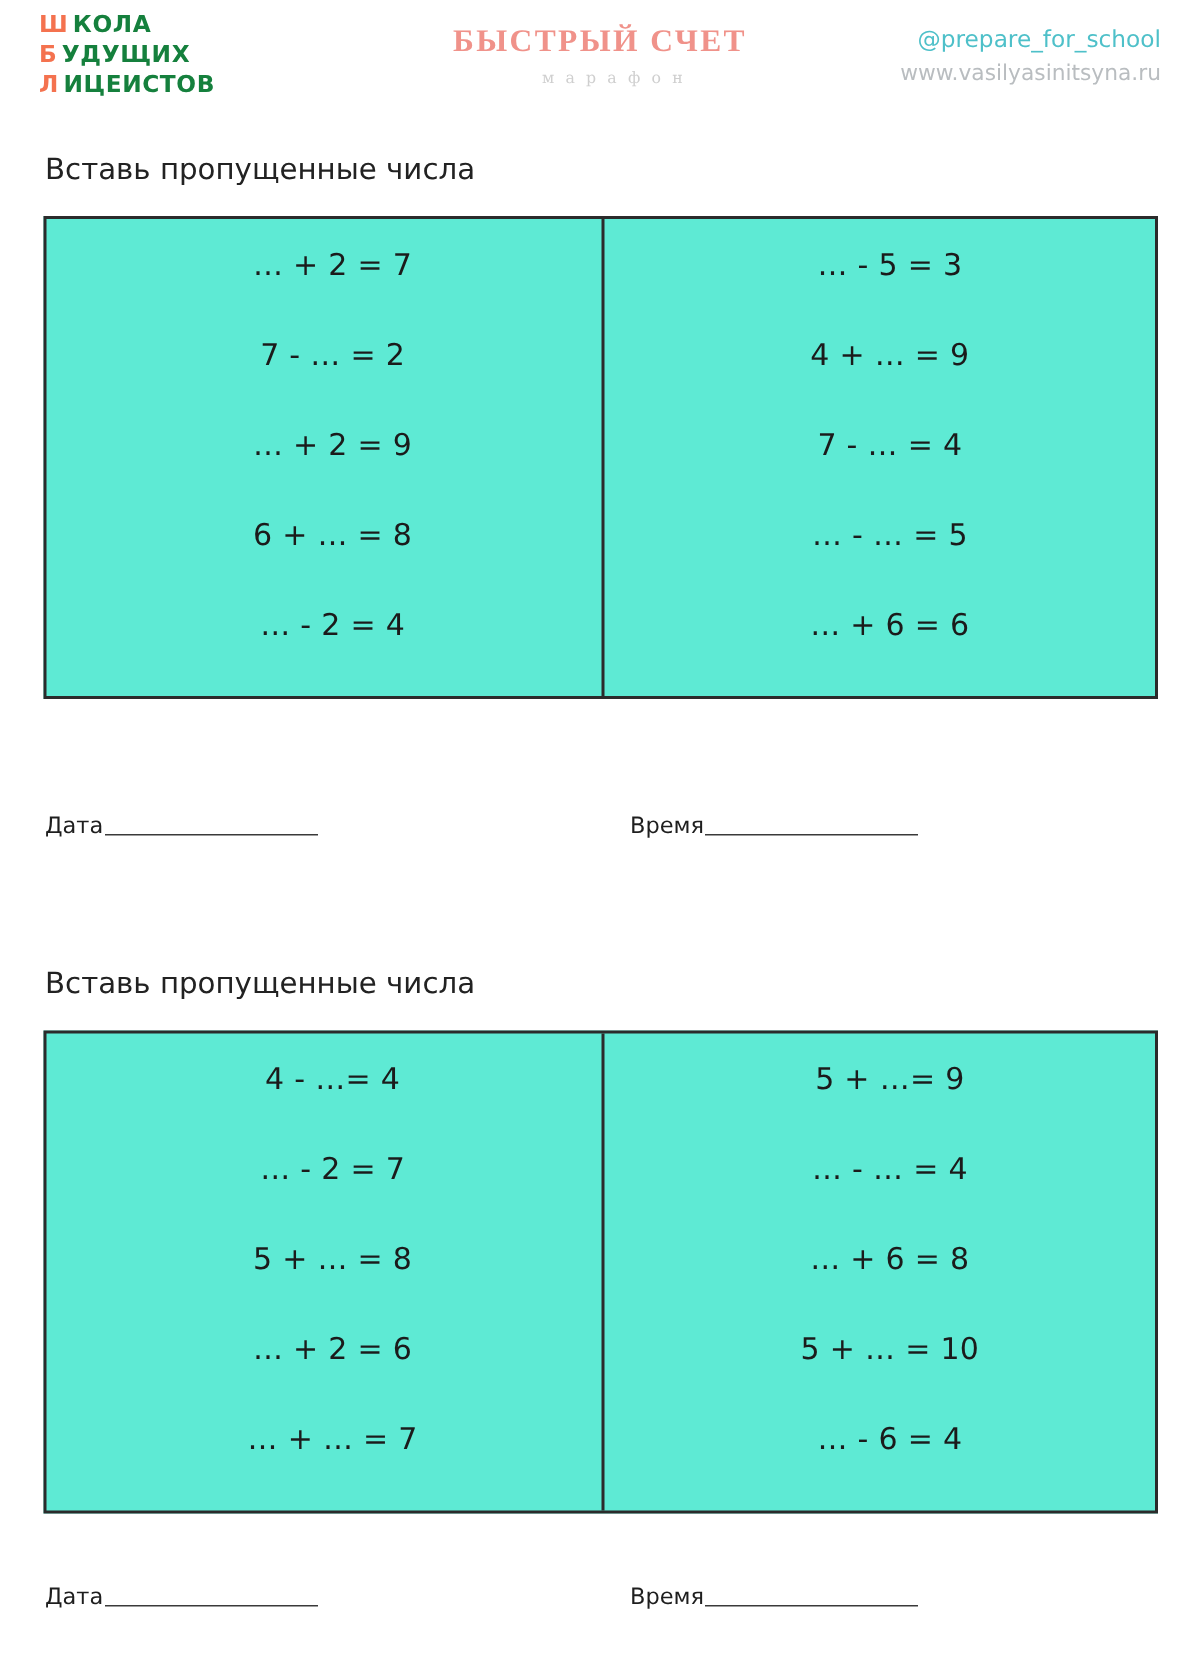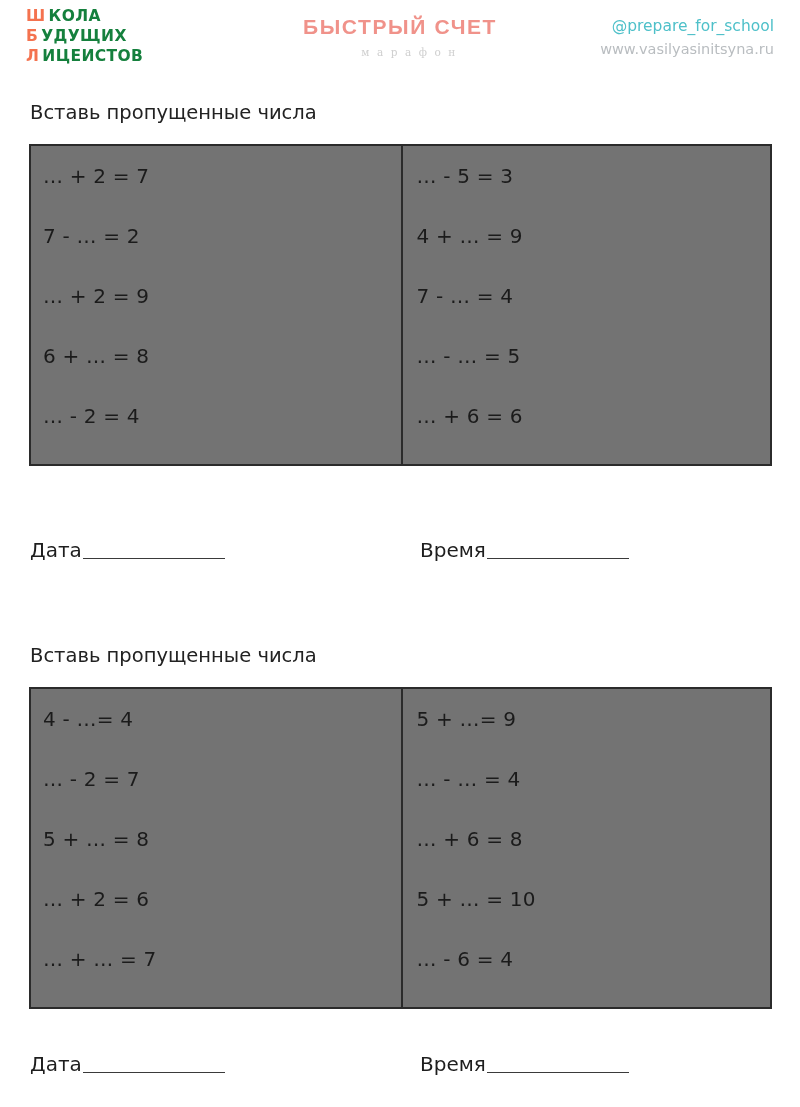--- a/index.html
+++ b/index.html
@@ -49,21 +49,21 @@
 
   .center-logo {
     position: absolute;
     left: 0;
     top: 14px;
     width: 800px;
     text-align: center;
     pointer-events: none;
   }
   .center-logo .title {
-    font-family: Liberation Sans, sans-serif;
+    font-family: Liberation Serif, serif;
     font-size: 21px;
     font-weight: 700;
     color: #f0928a;
     letter-spacing: 1.6px;
     line-height: 26px;
   }
   .center-logo .subtitle {
     font-family: "DejaVu Serif", "Liberation Serif", serif;
     font-size: 10.5px;
     color: #cfcfcf;
@@ -106,22 +106,23 @@
     font-size: 19.5px;
     font-weight: 400;
     color: #222222;
     line-height: 26px;
   }
 
   .exercise-table {
     margin: 0 28px 0 29px;
     border: 2px solid #2b2b2b;
     display: flex;
-    background: #737373;
+    background: #5eead4;
     box-sizing: border-box;
+    text-align: center;
   }
   .table-column {
     flex: 0 0 50%;
     box-sizing: border-box;
     padding: 16px 0 18px 12px;
   }
   .table-column.right-col {
     border-left: 2px solid #2b2b2b;
     padding-left: 14px;
   }
@@ -142,21 +143,21 @@
     position: absolute;
     left: 0;
     width: 800px;
     height: 26px;
   }
   #meta-row-1 { top: 538px; }
   #meta-row-2 { top: 1052px; }
 
   .meta-field {
     position: absolute;
-    font-size: 20px;
+    font-size: 15px;
     color: #1e1e1e;
     white-space: nowrap;
     line-height: 24px;
   }
   .meta-field .rule {
     display: inline-block;
     border-bottom: 1.5px solid #3a3a3a;
     width: 142px;
     margin-left: 1px;
     vertical-align: -2px;

